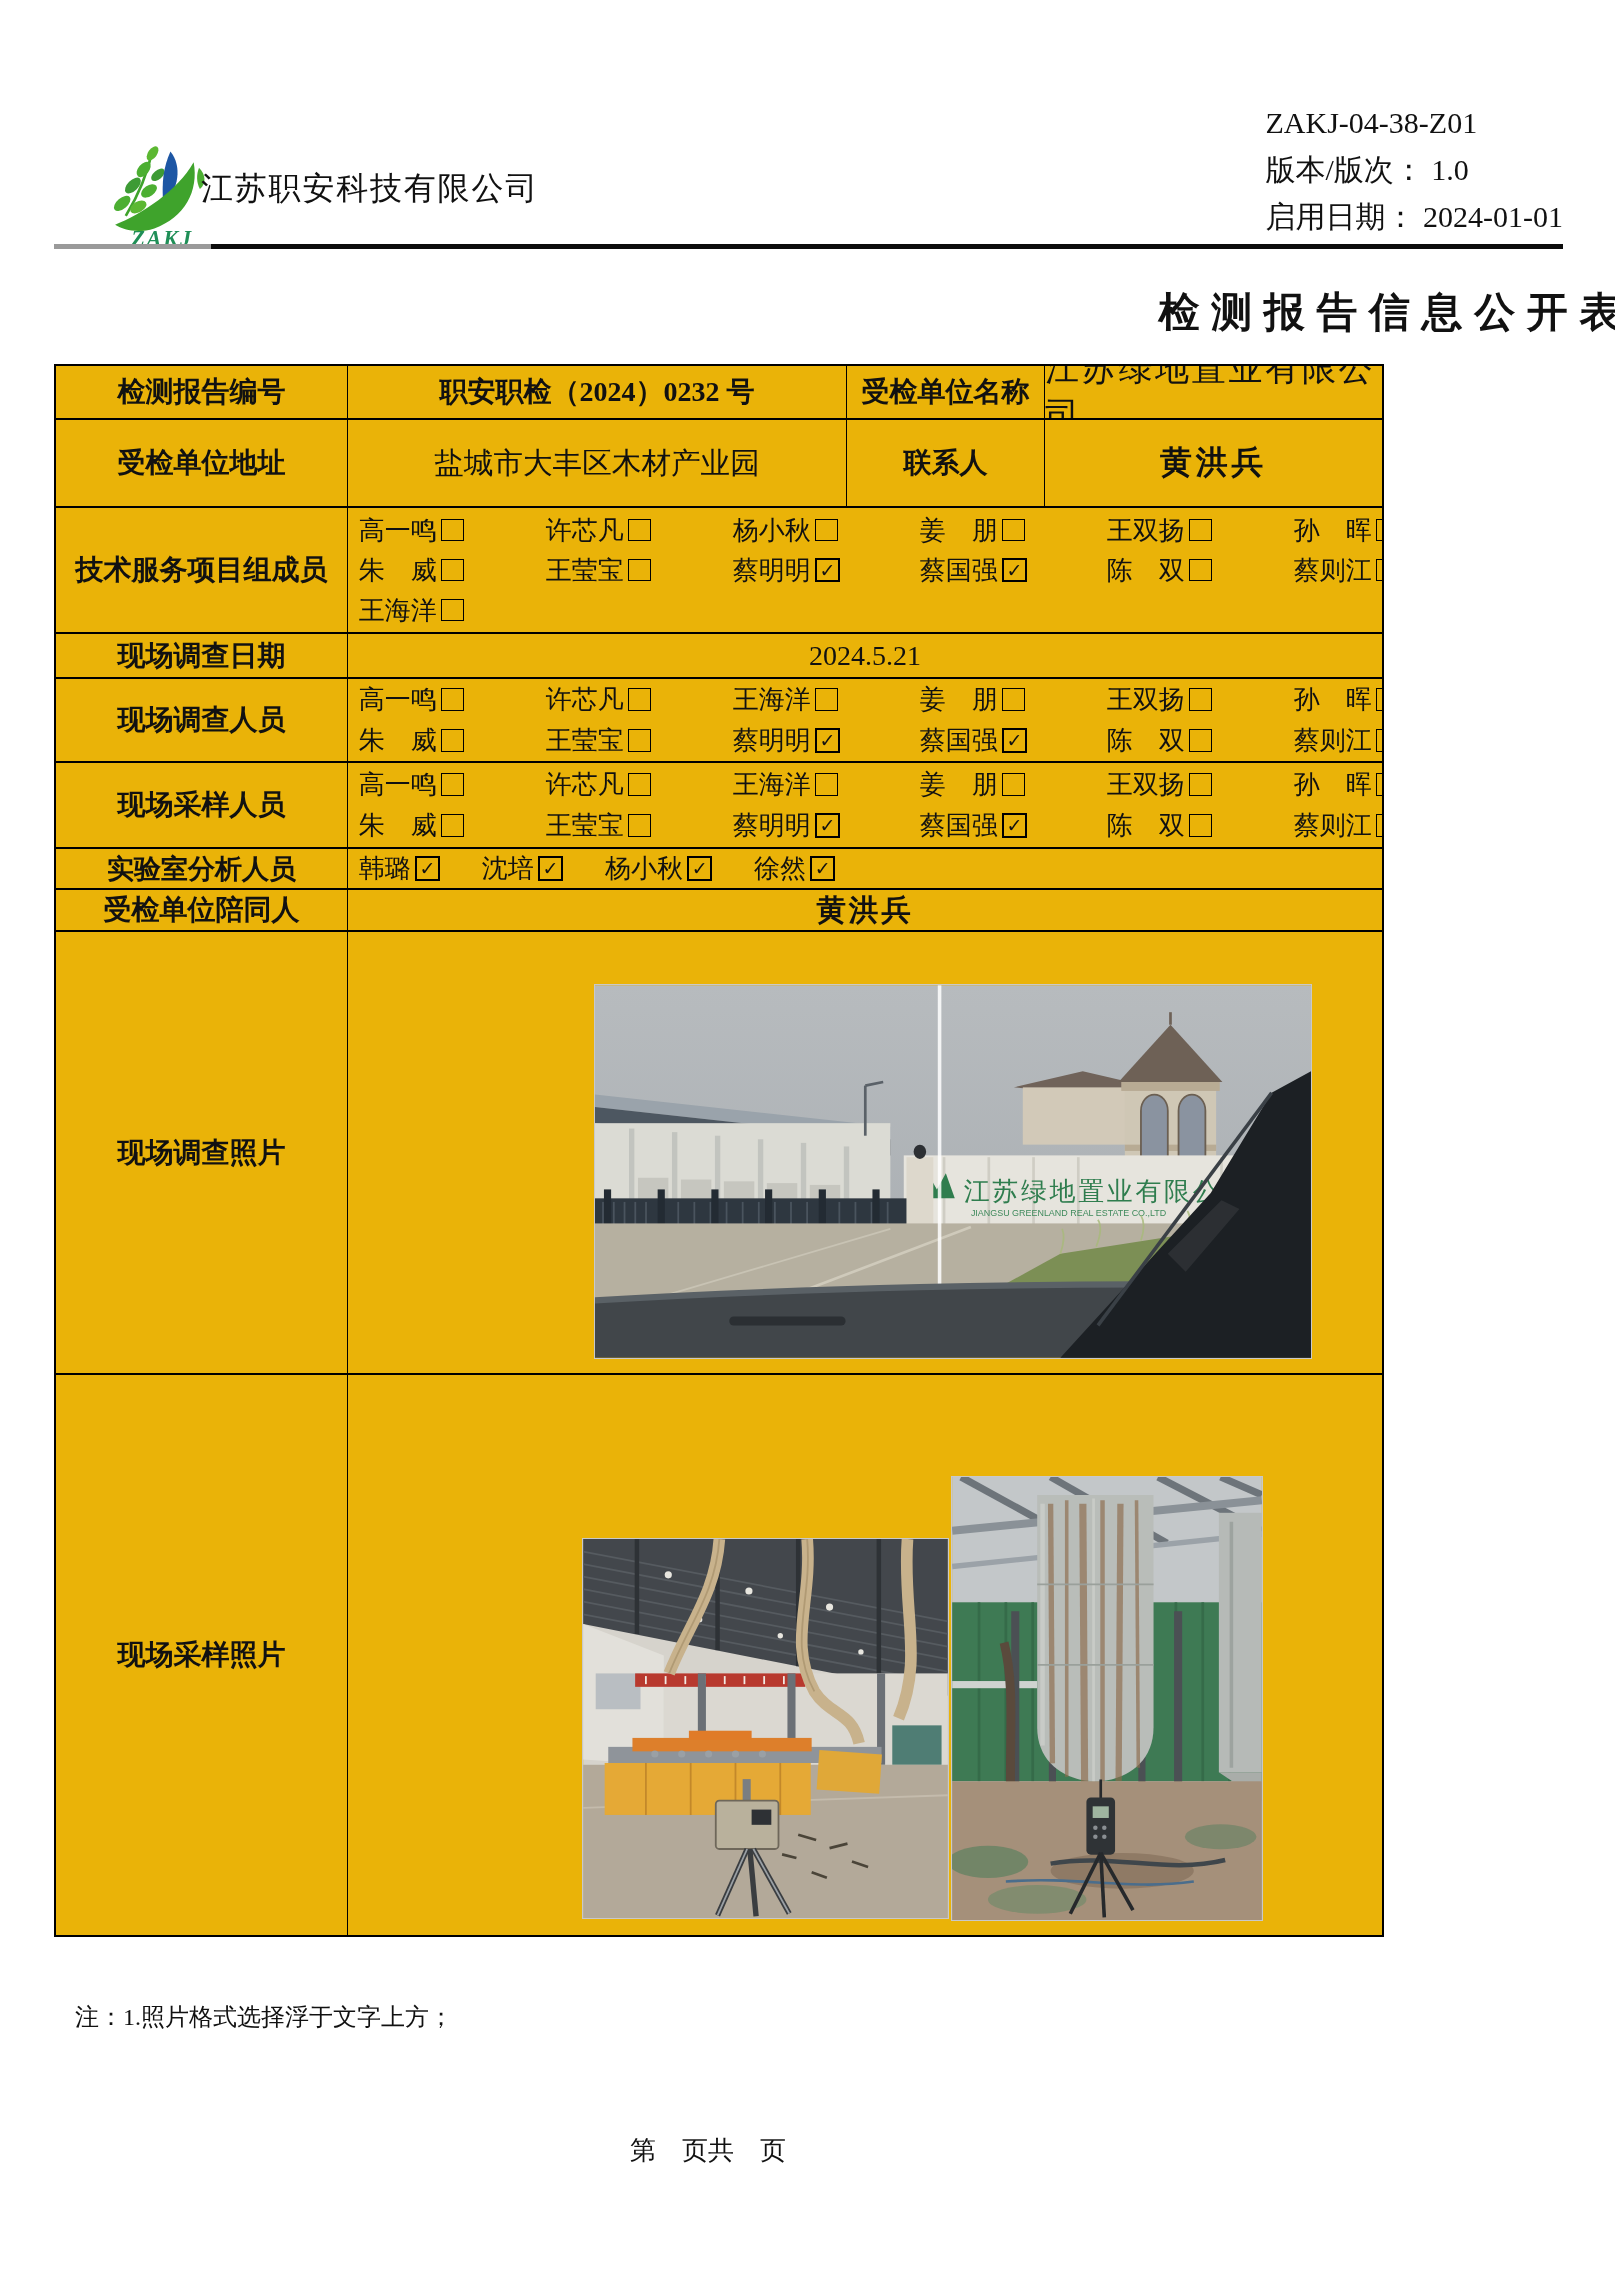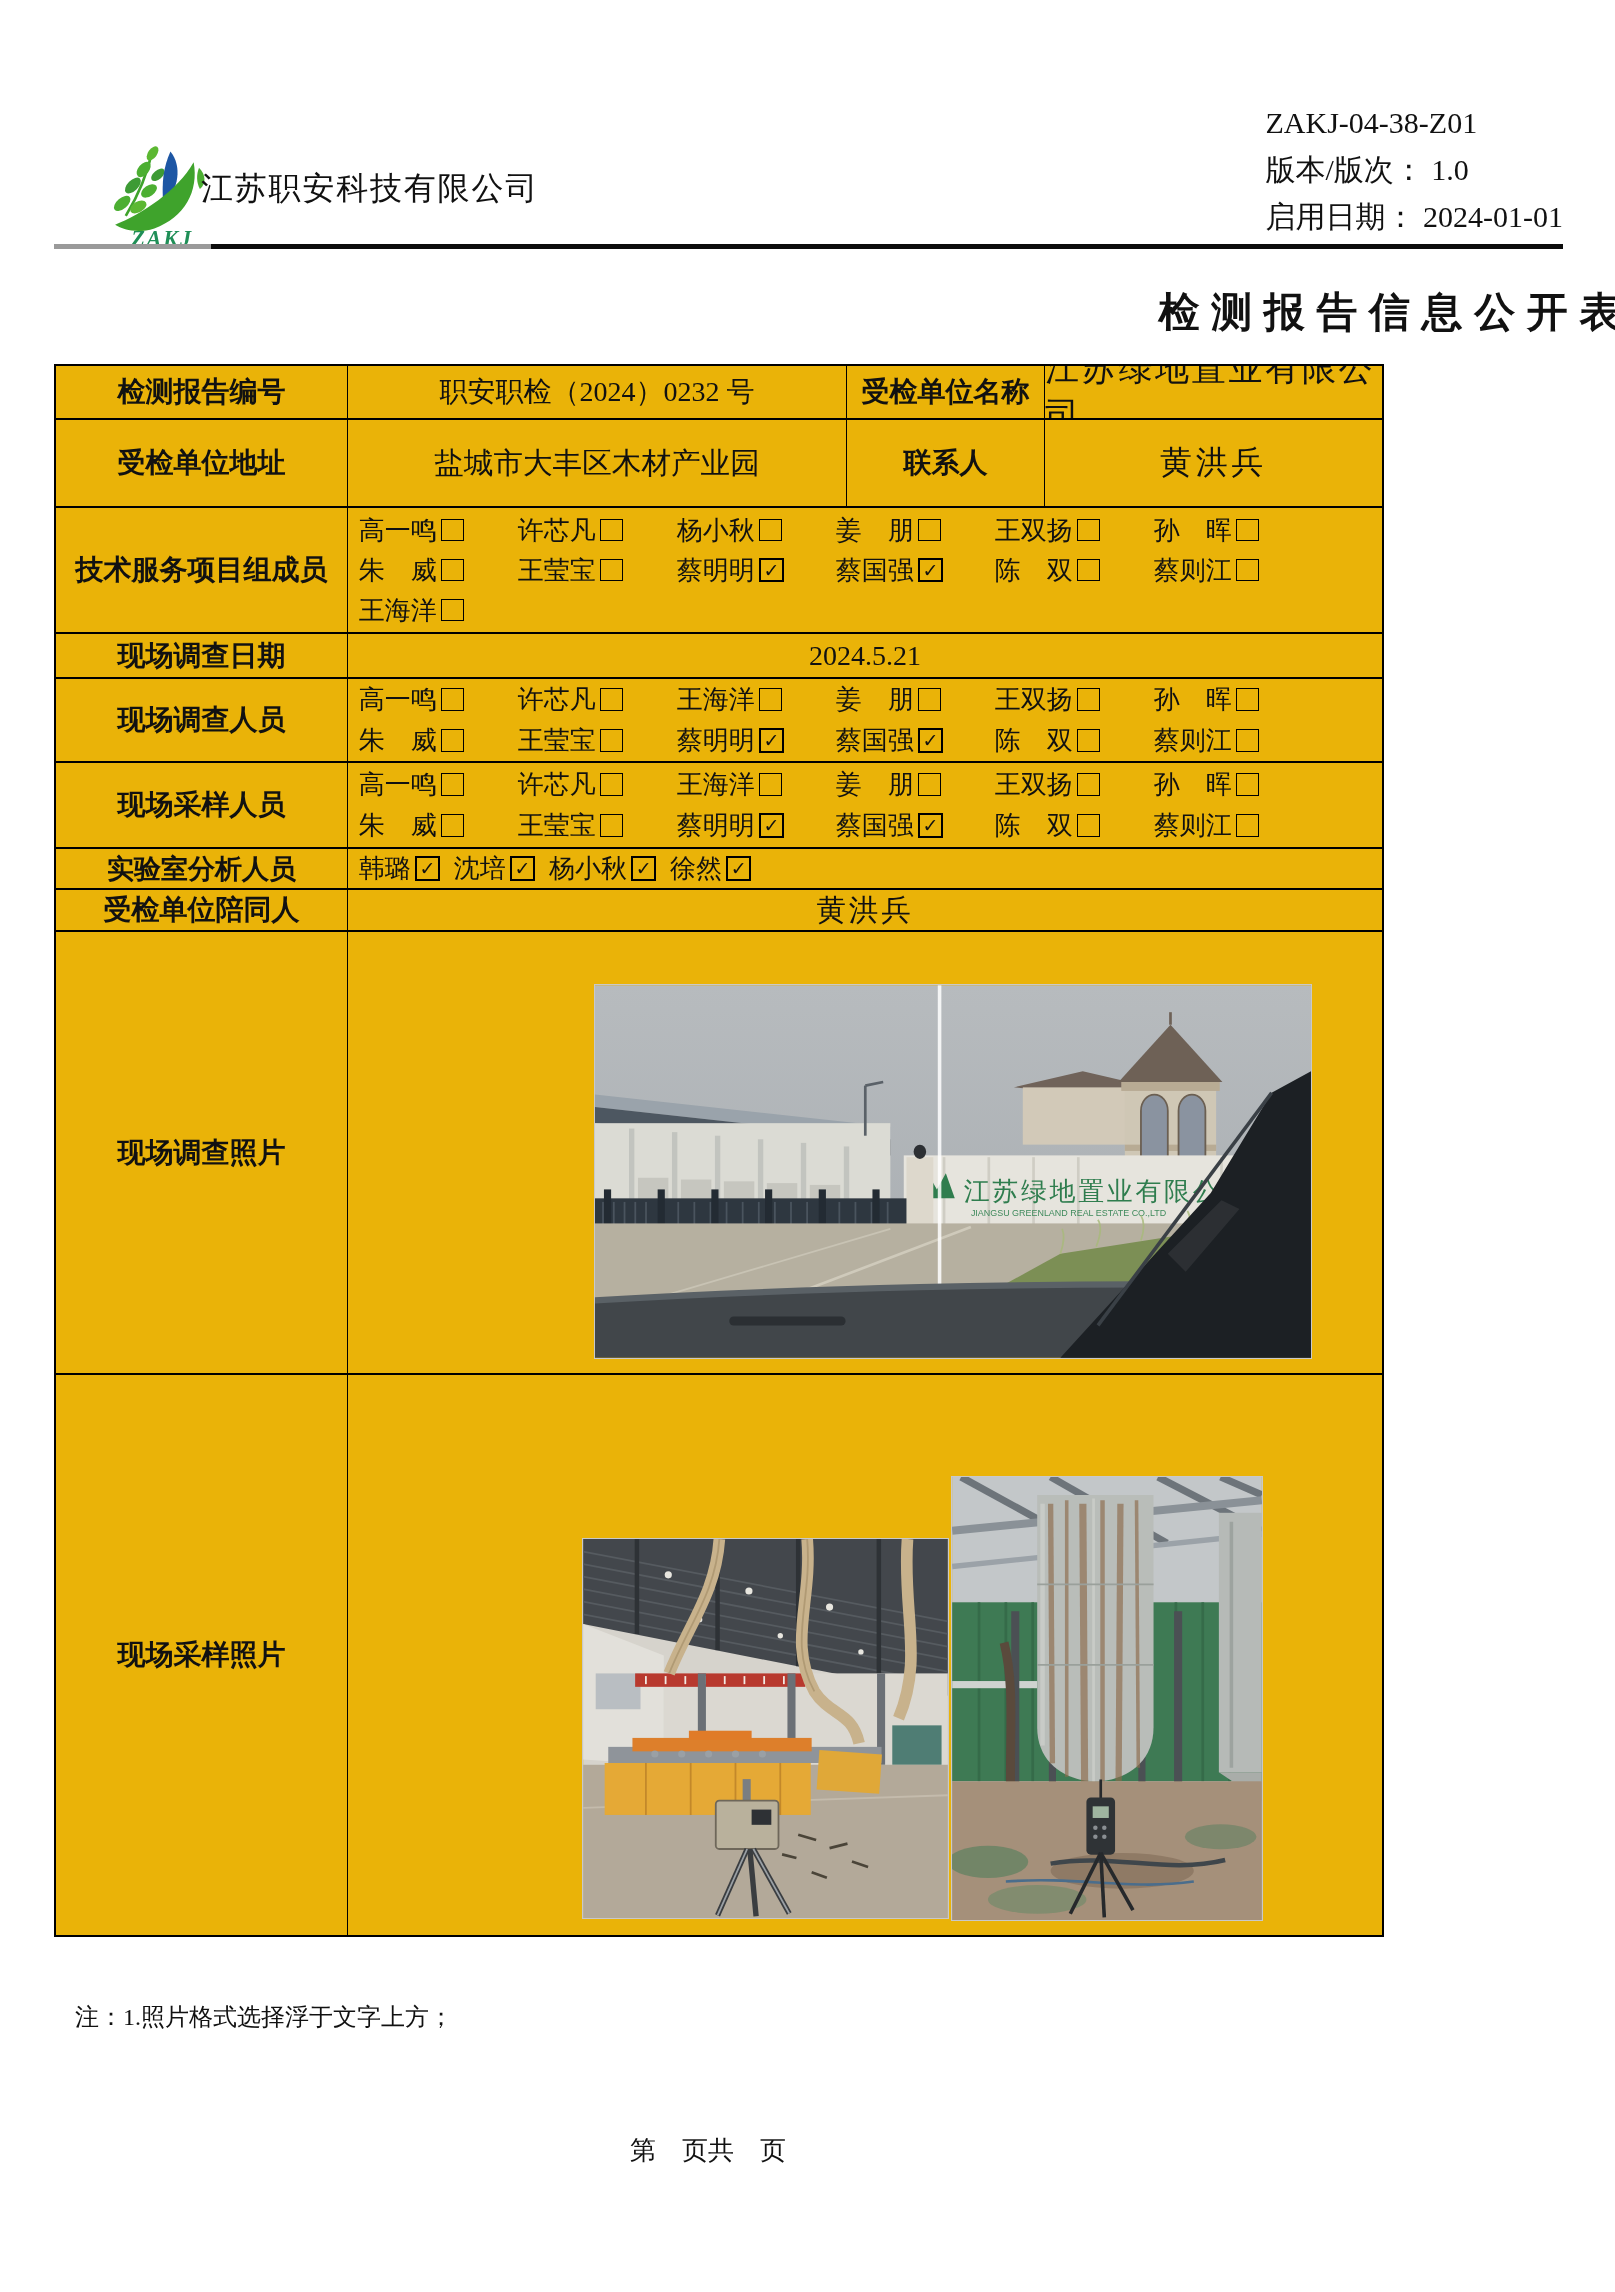--- a/index.html
+++ b/index.html
@@ -21,28 +21,28 @@
   .t-row{display:flex;box-sizing:content-box;}
   .t-row + .t-row{border-top:2.7px solid #000;}
   .cell{display:flex;align-items:center;justify-content:center;box-sizing:border-box;overflow:hidden;}
   .cell + .cell{border-left:1.8px solid #000;}
   .lab-col{width:291px;flex:0 0 auto;font-weight:bold;font-size:28px;text-align:center;line-height:36px;padding:0 16px;}
   .val{font-size:28px;}
   .c1{width:499px;flex:0 0 auto;}
   .c2{width:198px;flex:0 0 auto;}
   .c3{flex:1 1 auto;}
   .grow{flex:1 1 auto;}
-  .bold{font-weight:normal;}
+  .bold{font-weight:bold;}
   .kai{font-size:34px;letter-spacing:2.7px;}
   .heiti{font-family:"Liberation Sans","DejaVu Sans",sans-serif;font-size:29.6px;}
   .date-val{font-size:28px;}
 
   
   .check-wrap{flex-direction:column;align-items:flex-start;justify-content:center;padding-left:10.7px;}
-  .check-line{display:flex;align-items:center;height:41px;}
+  .check-line{display:flex;align-items:center;height:41px;gap:28px;}
   .row-tall .check-line{height:40px;}
   .check-item{display:inline-flex;align-items:center;width:159px;font-size:26px;}
   .lab-line .check-item{width:auto;margin-right:14px;font-size:26px;}
   .cbox{display:inline-flex;align-items:center;justify-content:center;width:20.6px;height:20.6px;border:1.8px solid #000;margin-left:4.5px;flex:0 0 auto;font-family:"DejaVu Sans",sans-serif;font-size:19px;font-weight:bold;line-height:19px;}
   .cbox.checked{border-width:2.7px;}
 
   
   .photo-cell{position:relative;}
   .photo{position:absolute;border:0.9px solid #c9c9c9;box-sizing:content-box;}
   #survey-photo{left:246px;top:52px;width:716px;height:373px;}

